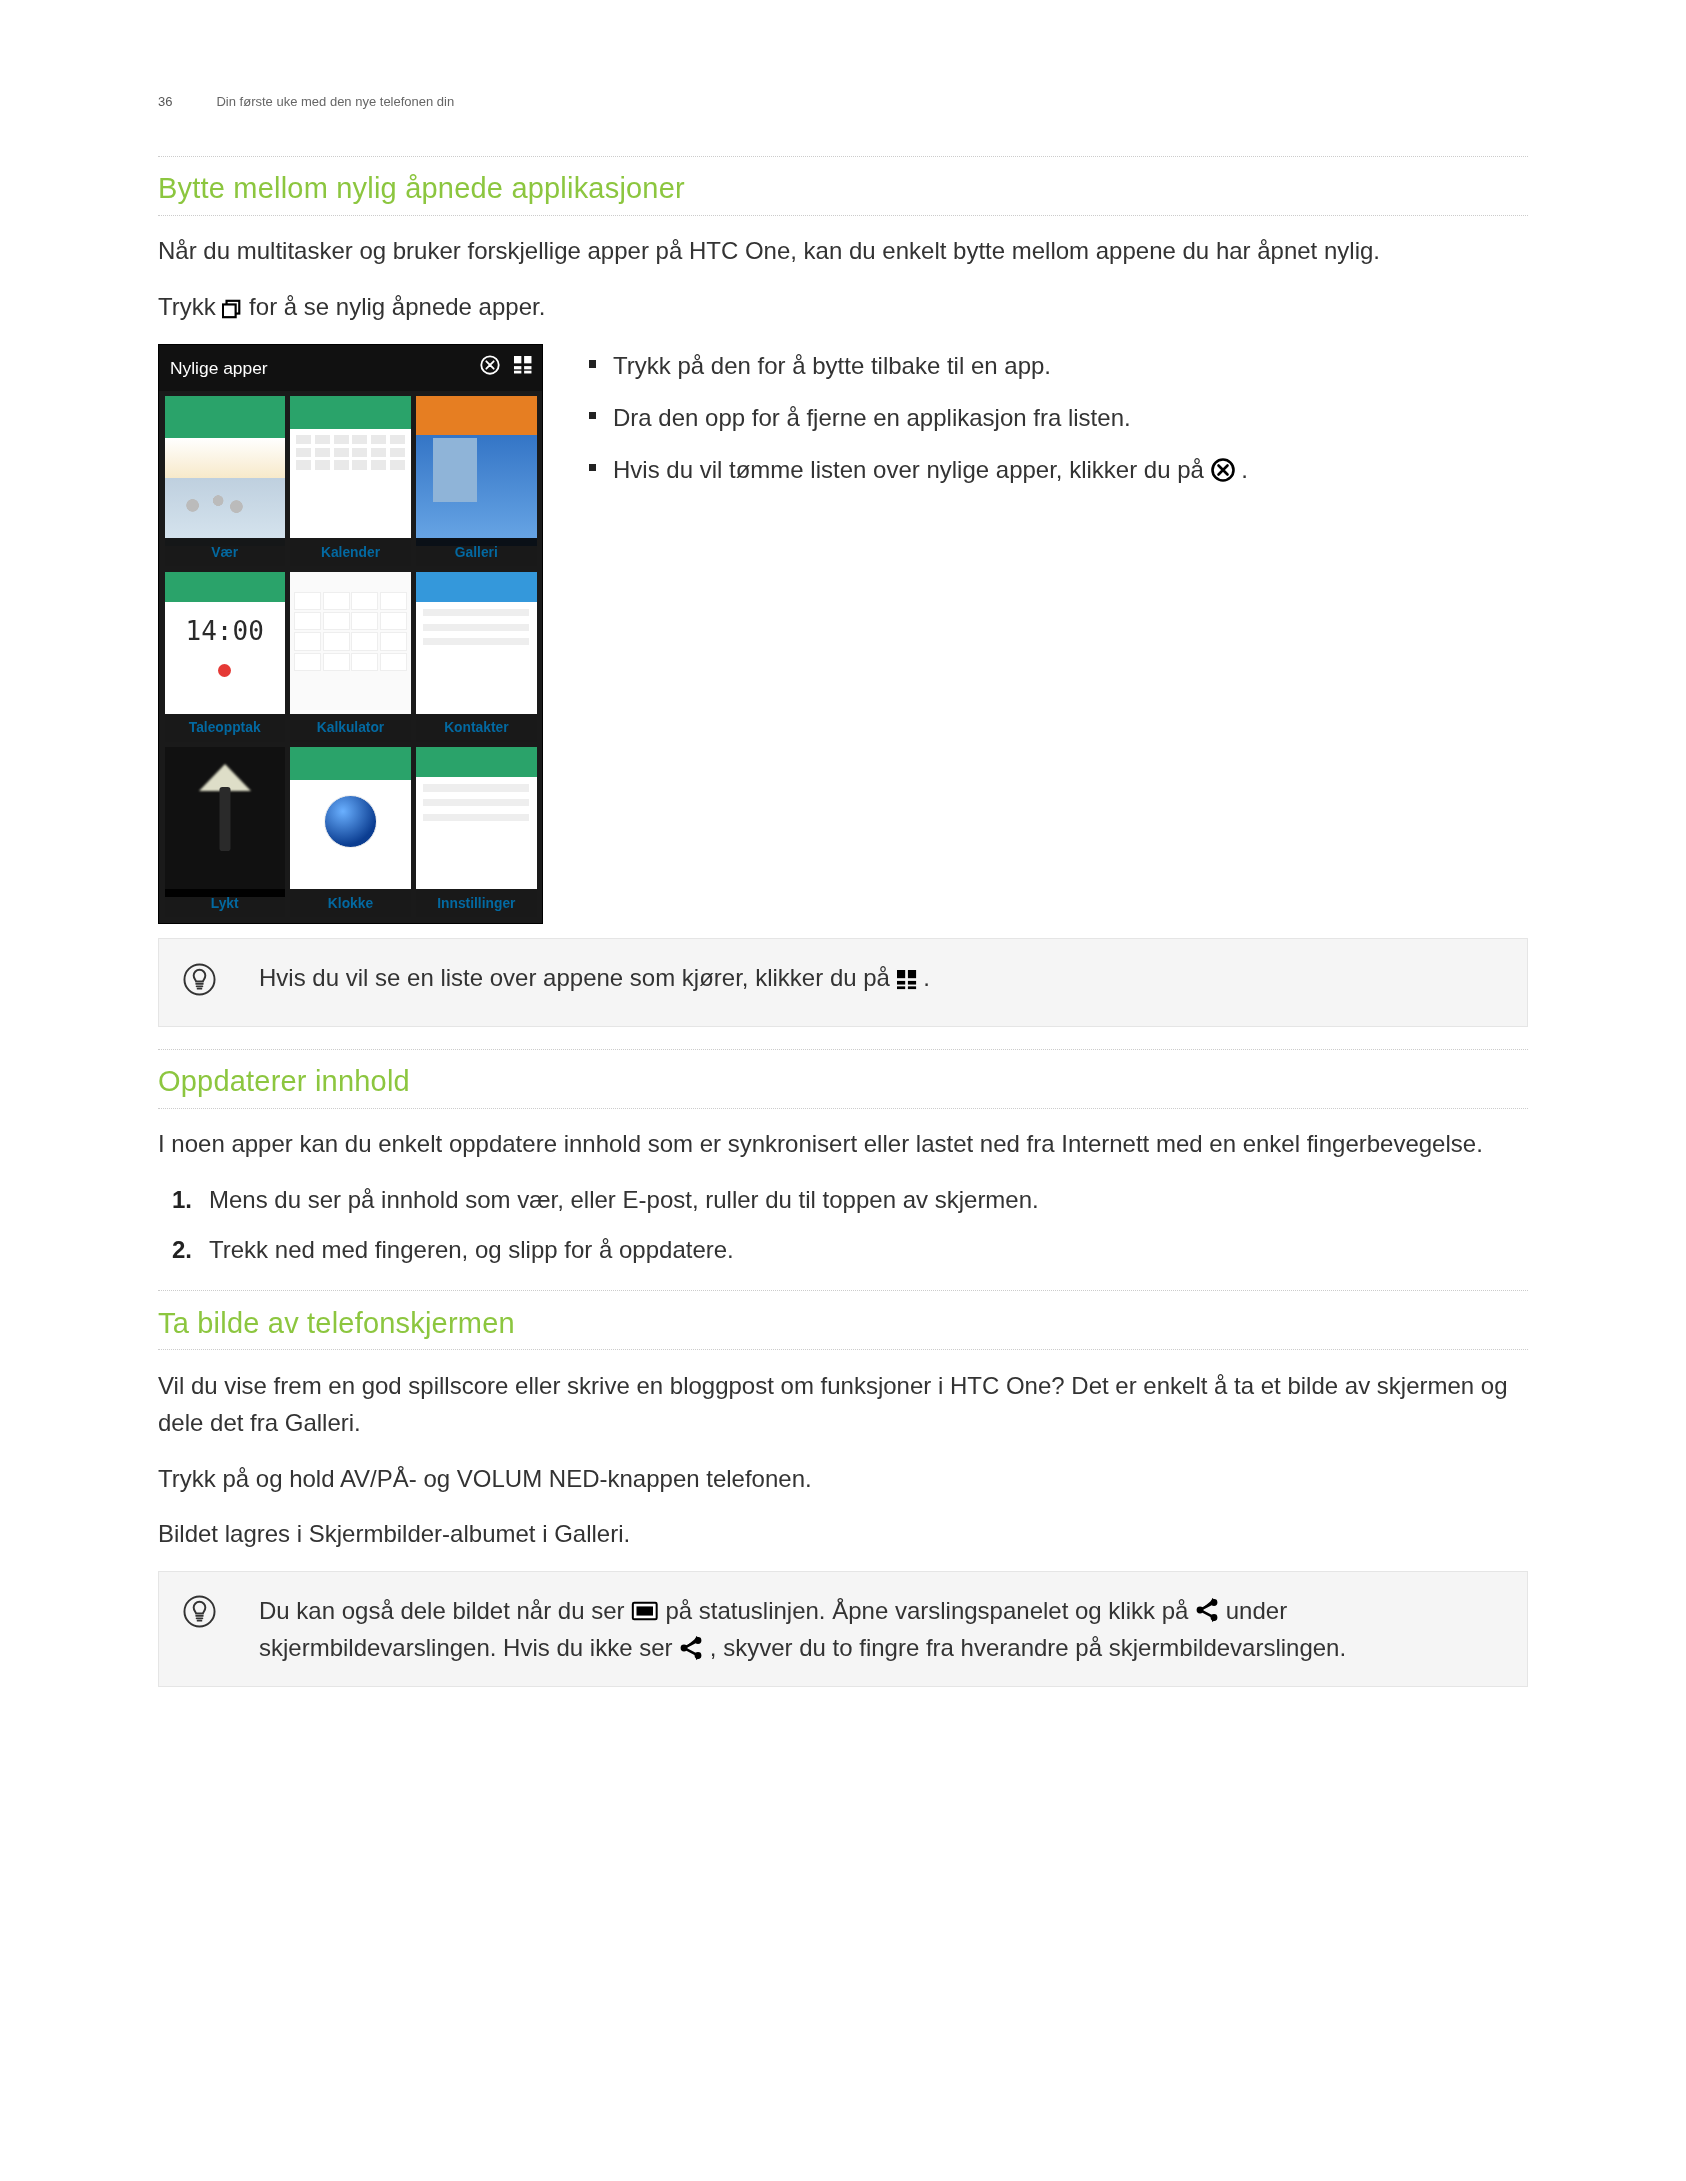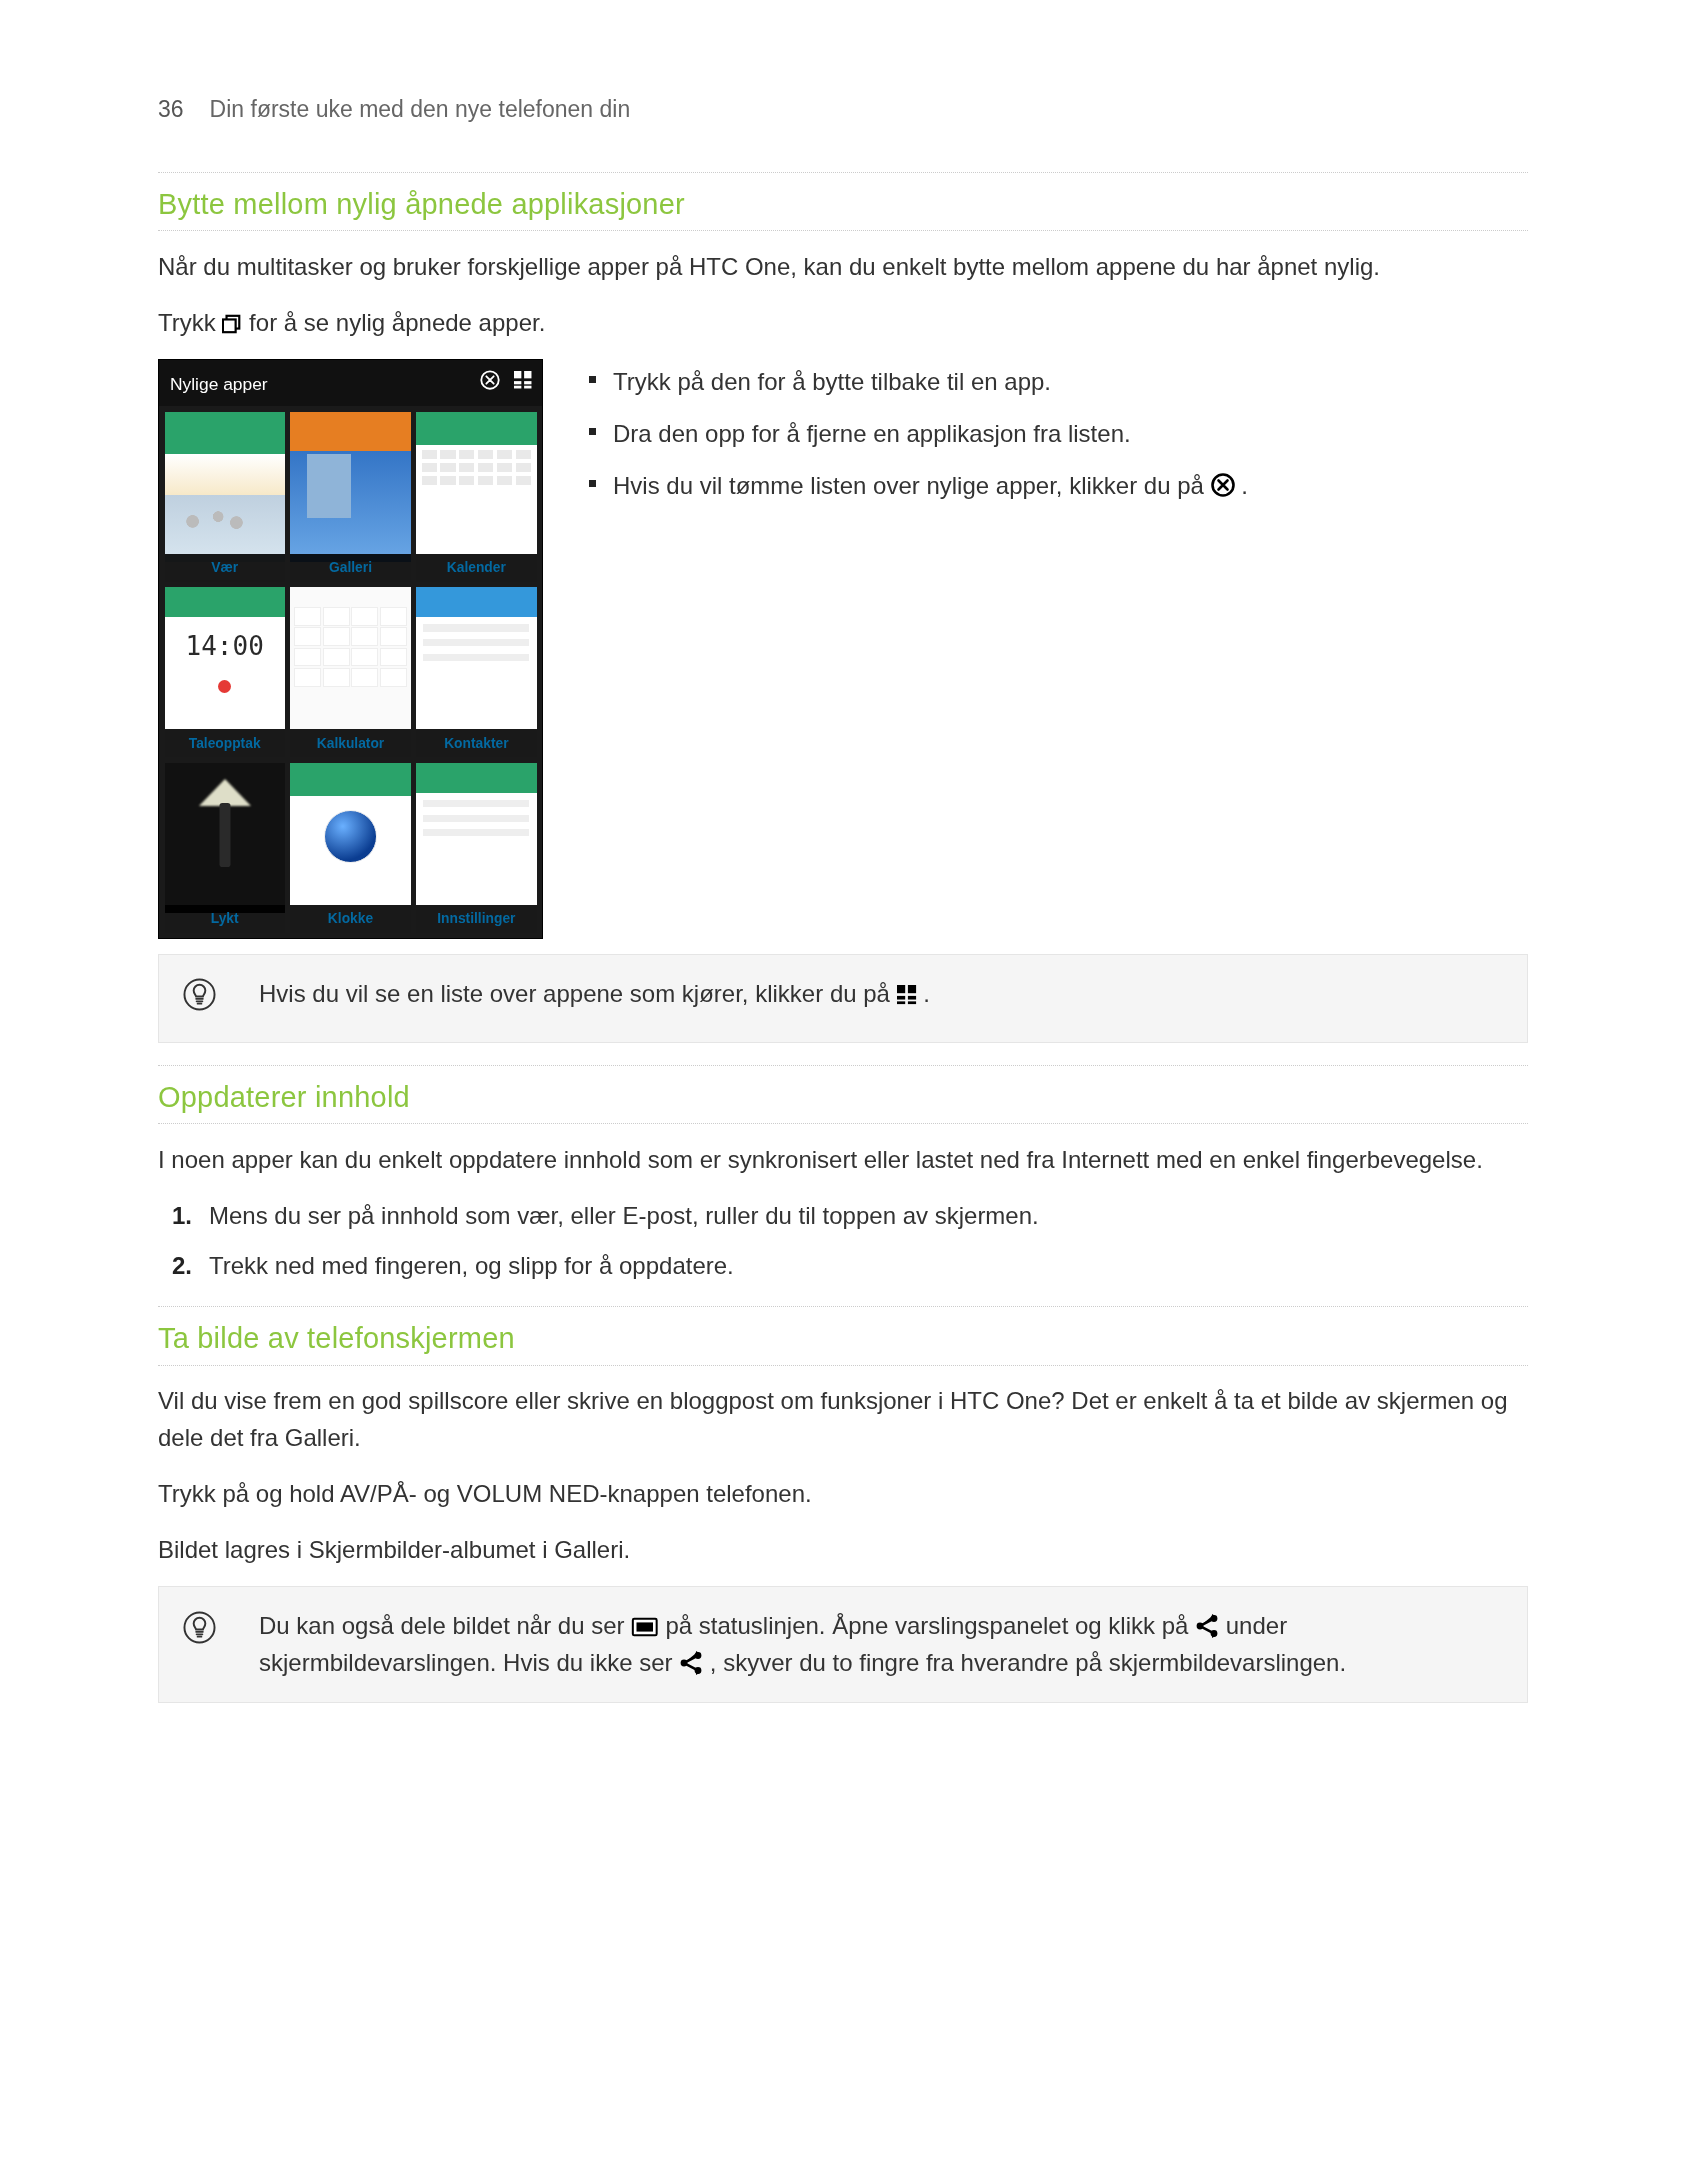--- a/index.html
+++ b/index.html
@@ -20,24 +20,24 @@
   }
   .page{
     width:1686px;
     height:2182px;
     box-sizing:border-box;
     padding:92px 158px 0 158px;
     position:relative;
   }
   .runhead{
     display:flex;
-    gap:26px;
+    gap:44px;
     align-items:baseline;
     color:#666;
-    font-size:23px;
+    font-size:13px;
     margin-bottom:44px;
   }
   .runhead .pnum{color:#555;}
   .dotted-rule{
     border:0;border-top:1.8px dotted var(--dotted);
     margin:7.3px 0 9.2px 0;
     height:0;
   }
   h2.sec{
     color:var(--accent);
@@ -273,24 +273,20 @@
                 <use href="#ic-gridview-w"></use>
               </svg></span>
         </span>
       </div>
       <div class="grid">
         <div class="tile">
             <div class="thumb th-vaer"></div>
             <div class="lbl">Vær</div>
           </div>
         <div class="tile">
-            <div class="thumb th-gal"></div>
-            <div class="lbl">Galleri</div>
-          </div>
-        <div class="tile">
             <div class="thumb th-kal">
               <div class="hdr"></div>
               <div class="mg">
                 <span></span>
                 <span></span>
                 <span></span>
                 <span></span>
                 <span></span>
                 <span></span>
                 <span></span>
@@ -301,20 +297,24 @@
                 <span></span>
                 <span></span>
                 <span></span>
                 <span></span>
                 <span></span>
                 <span></span>
                 <span></span>
               </div>
             </div>
             <div class="lbl">Kalender</div>
+          </div>
+        <div class="tile">
+            <div class="thumb th-gal"></div>
+            <div class="lbl">Galleri</div>
           </div>
         <div class="tile">
             <div class="thumb th-tale">
               <div class="hdr"></div>
               <div class="big">14:00</div>
               <div class="dot"></div>
             </div>
             <div class="lbl">Taleopptak</div>
           </div>
         <div class="tile">

